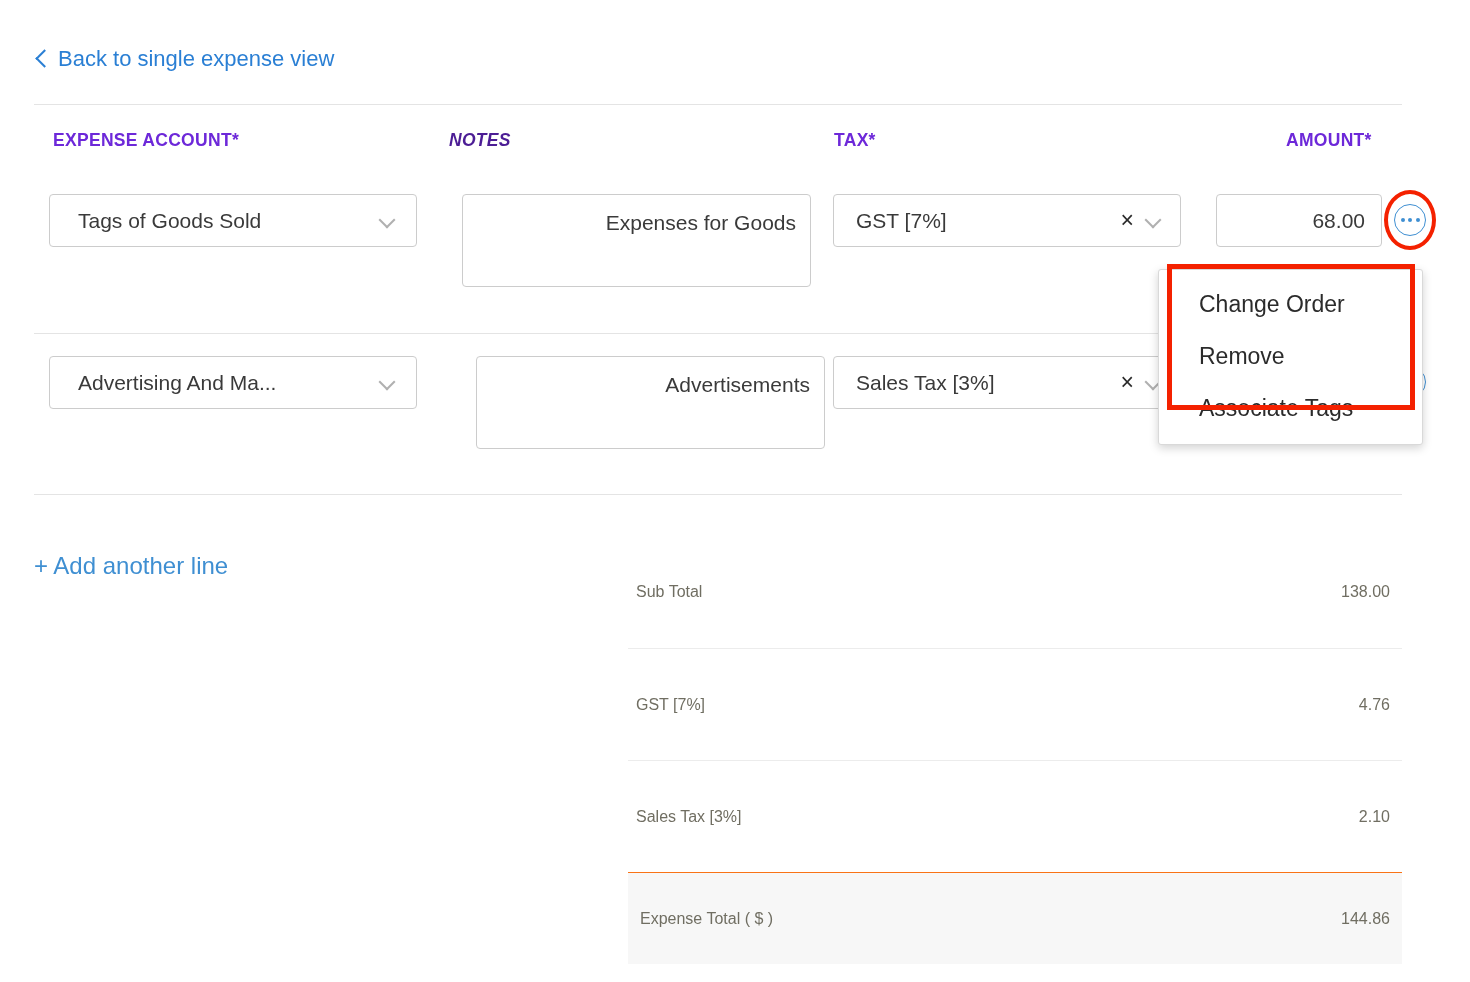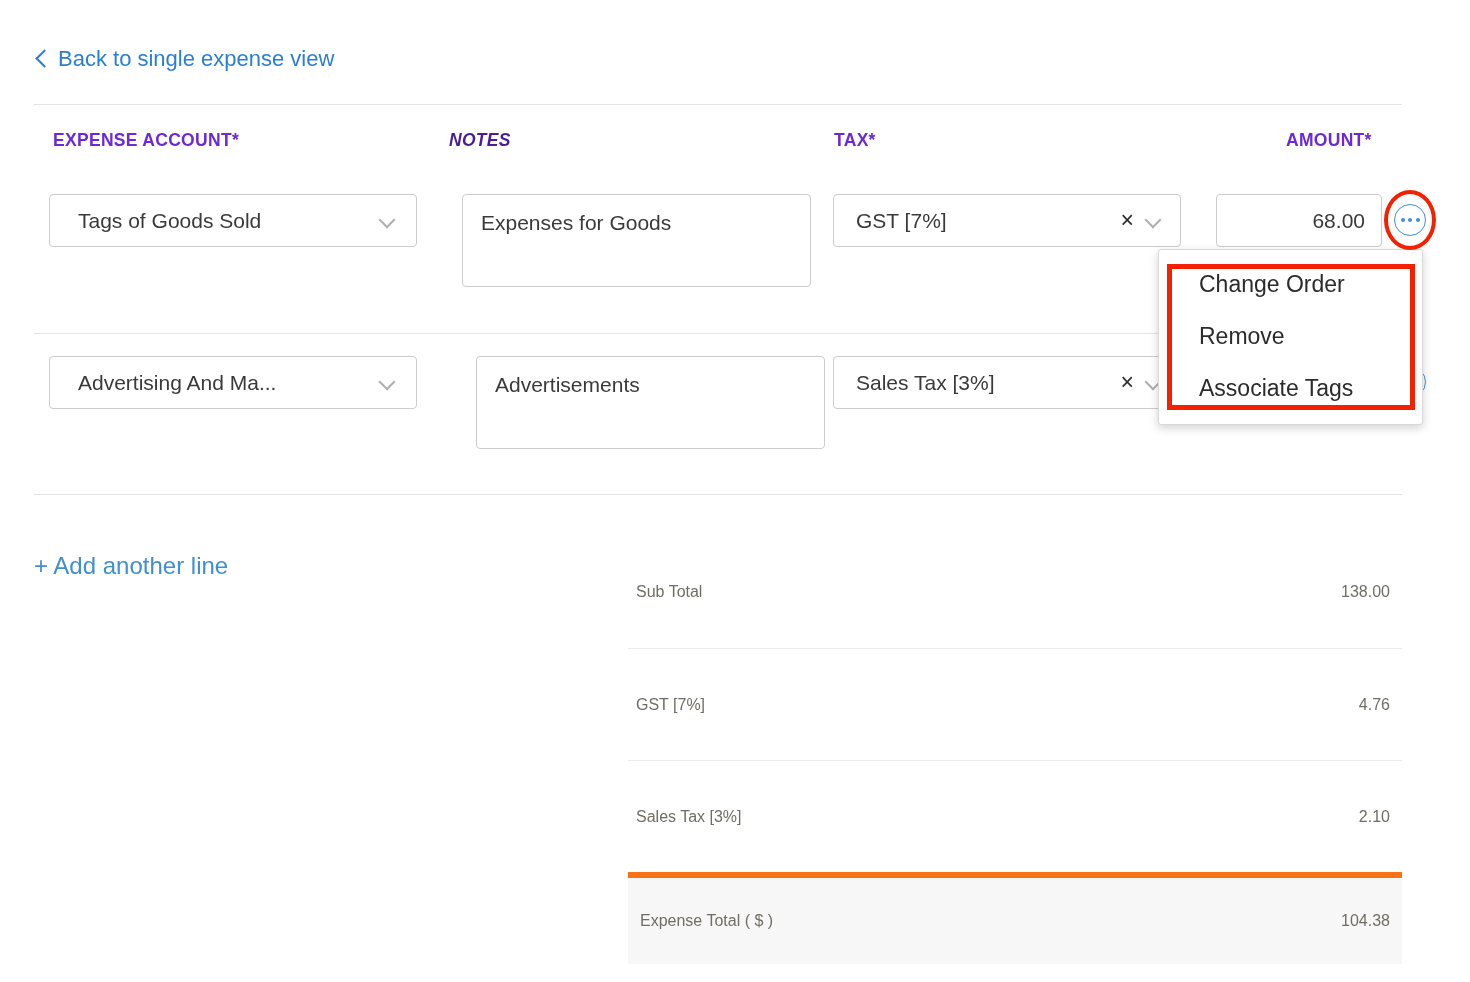--- a/index.html
+++ b/index.html
@@ -1,15 +1,15 @@
 <!DOCTYPE html>
 <html><head>
 <meta charset="utf-8">
 <style>
-  * { box-sizing: border-box; }
+  * { box-sizing: border-box; justify-content: flex-end; }
   html, body {
     margin: 0;
     padding: 0;
     background: #ffffff;
   }
   body {
     width: 1470px;
     height: 982px;
     font-family: "Liberation Sans", sans-serif;
     color: #333333;
@@ -189,21 +189,21 @@
     border: 4px solid #f42100;
     border-radius: 50%;
     z-index: 31;
     pointer-events: none;
   }
 
   
   .dropdown {
     position: absolute;
     left: 1158px;
-    top: 249px;
+    top: 269px;
     width: 265px;
     height: 176px;
     background: #ffffff;
     border: 1px solid #d9d9d9;
     border-radius: 3px;
     box-shadow: 0 3px 10px rgba(0,0,0,0.18);
     z-index: 20;
   }
   .annot-box {
     position: absolute;
@@ -252,21 +252,21 @@
     justify-content: space-between;
     height: 112px;
     padding: 0 12px 0 8px;
     font-size: 16px;
     color: #706e62;
     border-top: 1px solid #ececec;
   }
   .total-row:first-child { border-top: none; }
   .total-row.grand {
     background: #f7f7f7;
-    border-top: 6px solid #f97316;
+    border-top: 1px solid #f97316;
     height: 92px;
     padding-left: 12px;
   }
   .total-row .lbl { white-space: nowrap; }
   .total-row .amt { white-space: nowrap; }
 </style>
 </head>
 <body>
 
 <div class="back-link">
@@ -343,15 +343,15 @@
   <div class="total-row">
     <span class="lbl">GST [7%]</span>
     <span class="amt">4.76</span>
   </div>
   <div class="total-row">
     <span class="lbl">Sales Tax [3%]</span>
     <span class="amt">2.10</span>
   </div>
   <div class="total-row grand">
     <span class="lbl">Expense Total ( $ )</span>
-    <span class="amt">104.38</span>
+    <span class="amt">144.86</span>
   </div>
 </div>
 
 </body></html>

